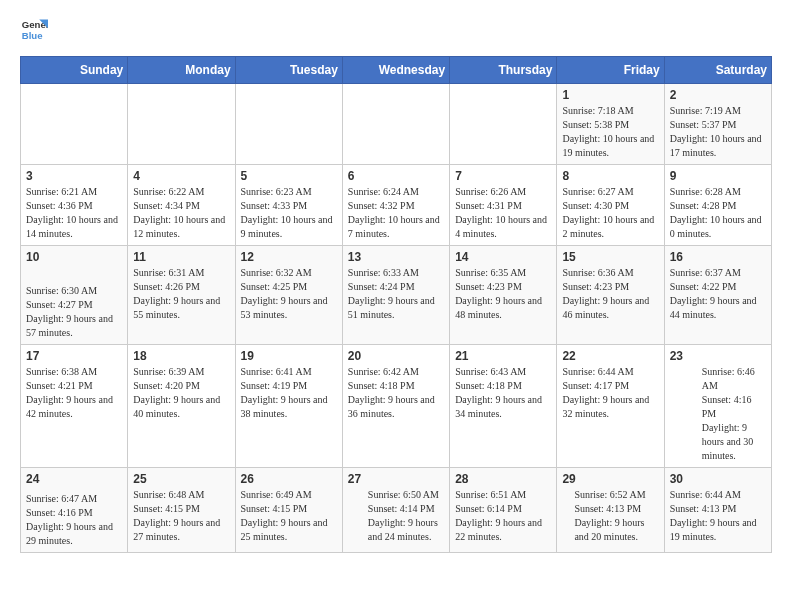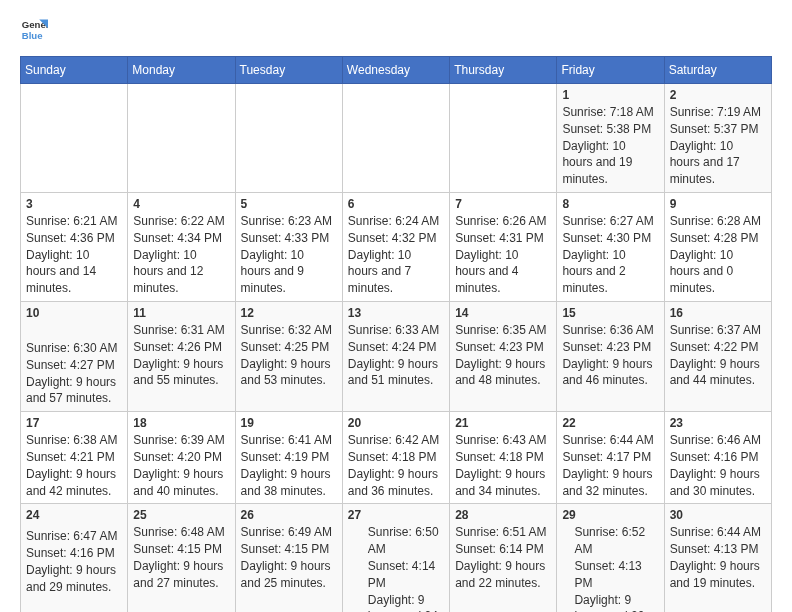--- a/index.html
+++ b/index.html
@@ -40,23 +40,23 @@
     }
     table {
       width: 100%;
       border-collapse: collapse;
       table-layout: fixed;
     }
     thead th {
       background-color: #4472c4;
       color: #fff;
       font-size: 12px;
-      font-weight: normal;
+      font-weight: bold;
       padding: 6px 4px;
-      text-align: left;
+      text-align: right;
       border: 1px solid #3a5fa8;
     }
     tbody td {
       border: 1px solid #ccc;
       vertical-align: top;
       padding: 4px 5px;
       font-size: 10px;
       color: #333;
       height: 80px;
       background: #fff;
@@ -64,23 +64,24 @@
     tbody tr:nth-child(odd) td {
       background: #f9f9f9;
     }
     .day-number {
       font-size: 12px;
       font-weight: bold;
       display: block;
       margin-bottom: 2px;
     }
     .day-info {
-      font-size: 12px;
+      font-size: 10px;
       line-height: 1.4;
       color: #333;
+      font-family: Liberation Serif, serif;
     }
     .empty-cell {
       background: #fff !important;
     }
   </style>
 </head>
 <body>
 
 <div class="header-area">
   <div class="logo">
@@ -248,21 +249,21 @@
 Daylight: 9 hours and 34 minutes.</div>
         </td>
         <td>
           <span class="day-number">22</span>
           <div class="day-info" style="white-space: pre-line;">Sunrise: 6:44 AM
 Sunset: 4:17 PM
 Daylight: 9 hours and 32 minutes.</div>
         </td>
         <td>
           <span class="day-number">23</span>
-          <div class="day-info" style="white-space: pre-line;">Sunrise: 6:46 AM
+          <div class="day-info" style="white-space: pre-line; margin-left: 32px;">Sunrise: 6:46 AM
 Sunset: 4:16 PM
 Daylight: 9 hours and 30 minutes.</div>
         </td>
       </tr>
       <tr>
         <td>
           <span class="day-number">24</span>
           <div class="day-info" style="white-space: pre-line; margin-top: 6px;">Sunrise: 6:47 AM
 Sunset: 4:16 PM
 Daylight: 9 hours and 29 minutes.</div>

